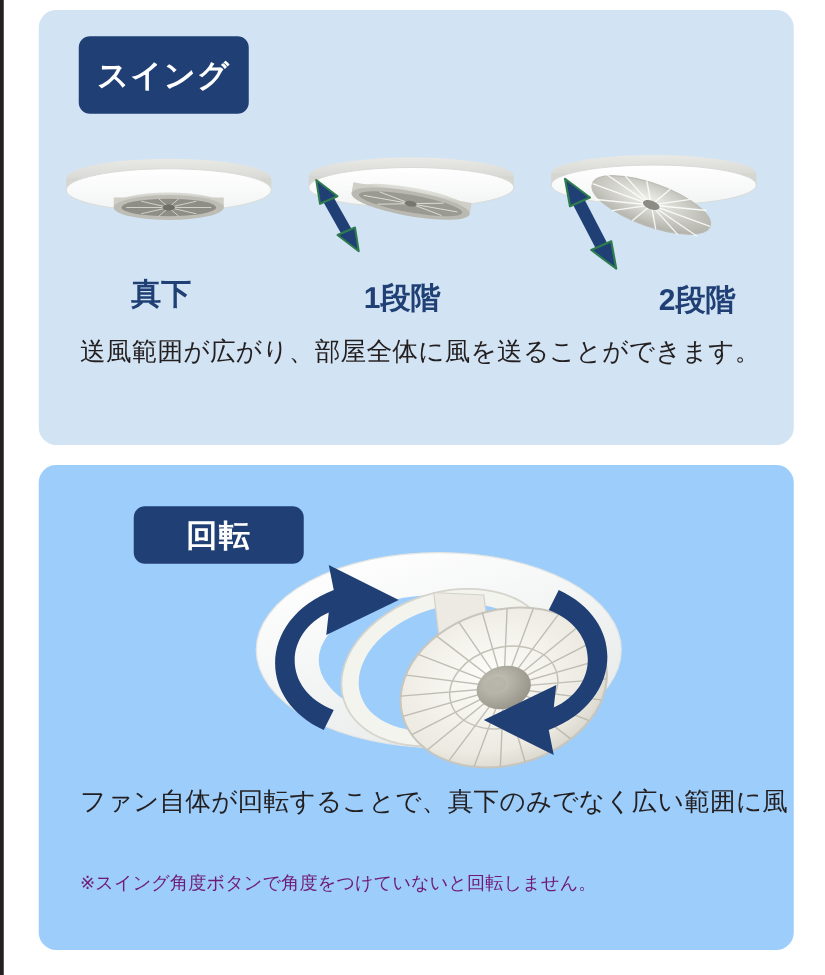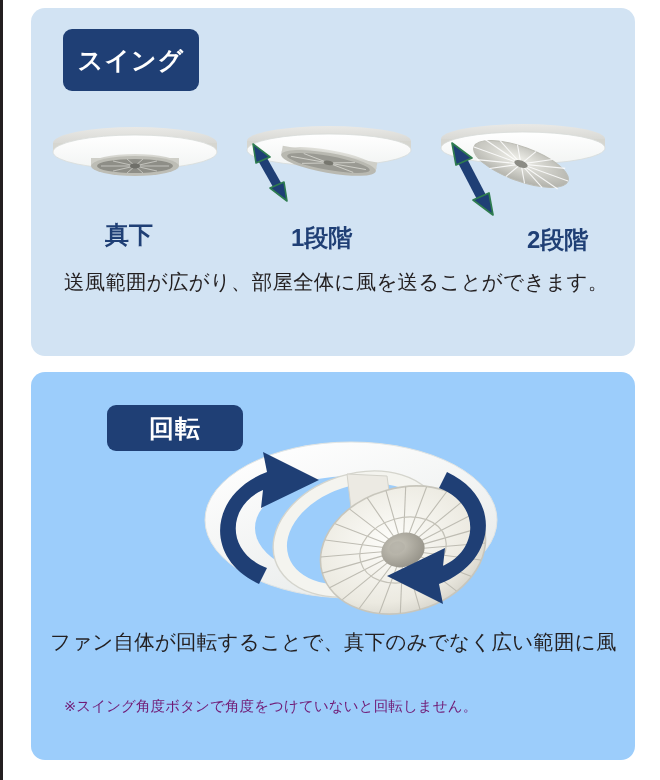--- a/index.html
+++ b/index.html
@@ -106,21 +106,21 @@
   
   .body-text {
     position: absolute;
     color: #231f20;
     font-size: 20.5px;
     line-height: 35px;
     letter-spacing: 0.2px;
     white-space: nowrap;
   }
   .swing-copy { left: 33px; top: 256px; }
-  .rotate-copy { left: 19px; top: 252px; }
+  .rotate-copy { left: 33px; top: 252px; }
 
   .note-text {
     position: absolute;
     left: 33px;
     top: 325px;
     color: #701a75;
     font-size: 14.5px;
     letter-spacing: 0.1px;
     white-space: nowrap;
   }

